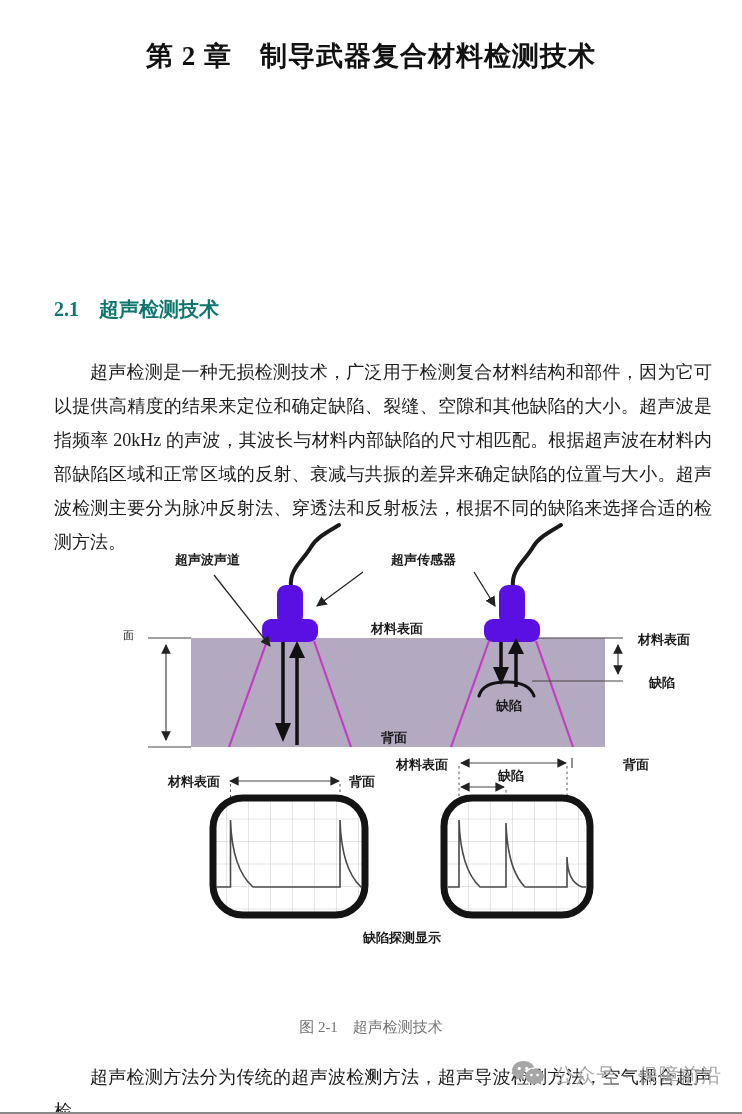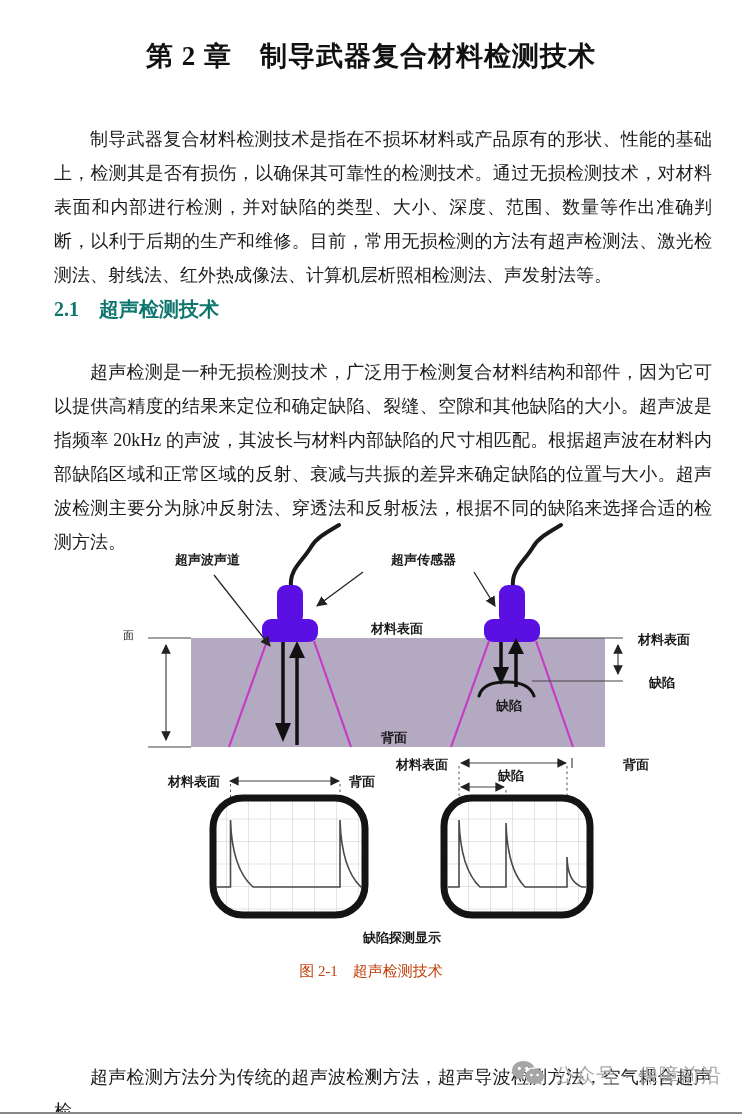--- a/index.html
+++ b/index.html
@@ -30,22 +30,22 @@
   .p2{top:339px;margin-top:16px;}
   .p3{top:1060px;}
   .section-heading{
     position:absolute;top:296px;left:54px;
     font-size:20px;font-weight:bold;color:#0f766e;
     font-family:"Liberation Sans","DejaVu Sans",sans-serif;
   }
   .sec-num{font-family:"Liberation Serif","DejaVu Serif",serif;margin-right:20px;font-weight:bold;}
   .figure-wrap{position:absolute;left:95px;top:527px;width:620px;height:420px;}
   .fig-caption{
-    position:absolute;top:962px;left:0;right:0;
-    text-align:center;font-size:15px;color:#c2410c;
+    position:absolute;top:1018px;left:0;right:0;
+    text-align:center;font-size:15px;color:#737373;
   }
   .page-number{
     position:absolute;top:1067px;left:0;right:0;
     text-align:center;font-size:15px;color:#222;
   }
   .watermark{
     position:absolute;top:1060px;right:20px;
     display:flex;align-items:center;gap:9px;
     font-family:"Liberation Sans","DejaVu Sans",sans-serif;
     font-size:20px;letter-spacing:1px;color:#a8a8a8;
@@ -56,21 +56,20 @@
   }
   svg text.small{font-size:11px;font-weight:normal;}
 </style>
 </head>
 <body>
 
 <div class="page">
 
   <div class="chapter-title">第 2 章　制导武器复合材料检测技术</div>
 
-  <p class="body-par p1">制导武器复合材料检测技术是指在不损坏材料或产品原有的形状、性能的基础上，检测其是否有损伤，以确保其可靠性的检测技术。通过无损检测技术，对材料表面和内部进行检测，并对缺陷的类型、大小、深度、范围、数量等作出准确判断，以利于后期的生产和维修。目前，常用无损检测的方法有超声检测法、激光检测法、射线法、红外热成像法、计算机层析照相检测法、声发射法等。</p>
 
   <div class="section-heading">
     <span class="sec-num">2.1</span><span>超声检测技术</span>
   </div>
 
   <p class="body-par p2">超声检测是一种无损检测技术，广泛用于检测复合材料结构和部件，因为它可以提供高精度的结果来定位和确定缺陷、裂缝、空隙和其他缺陷的大小。超声波是指频率 20kHz 的声波，其波长与材料内部缺陷的尺寸相匹配。根据超声波在材料内部缺陷区域和正常区域的反射、衰减与共振的差异来确定缺陷的位置与大小。超声波检测主要分为脉冲反射法、穿透法和反射板法，根据不同的缺陷来选择合适的检测方法。</p>
 
   <div class="figure-wrap">
     <svg width="620" height="420" viewBox="0 0 620 420" style="overflow:visible">
       <defs>

